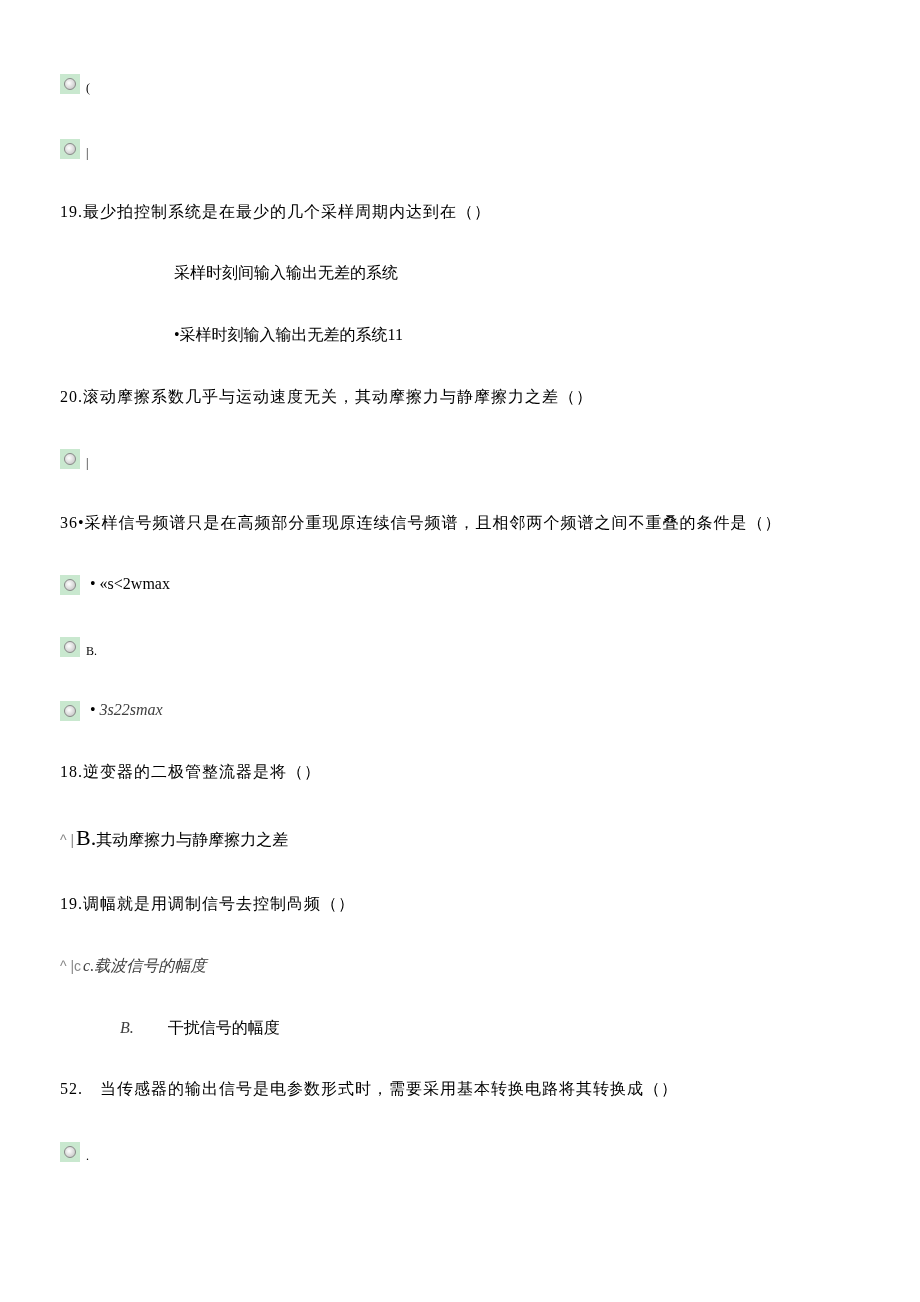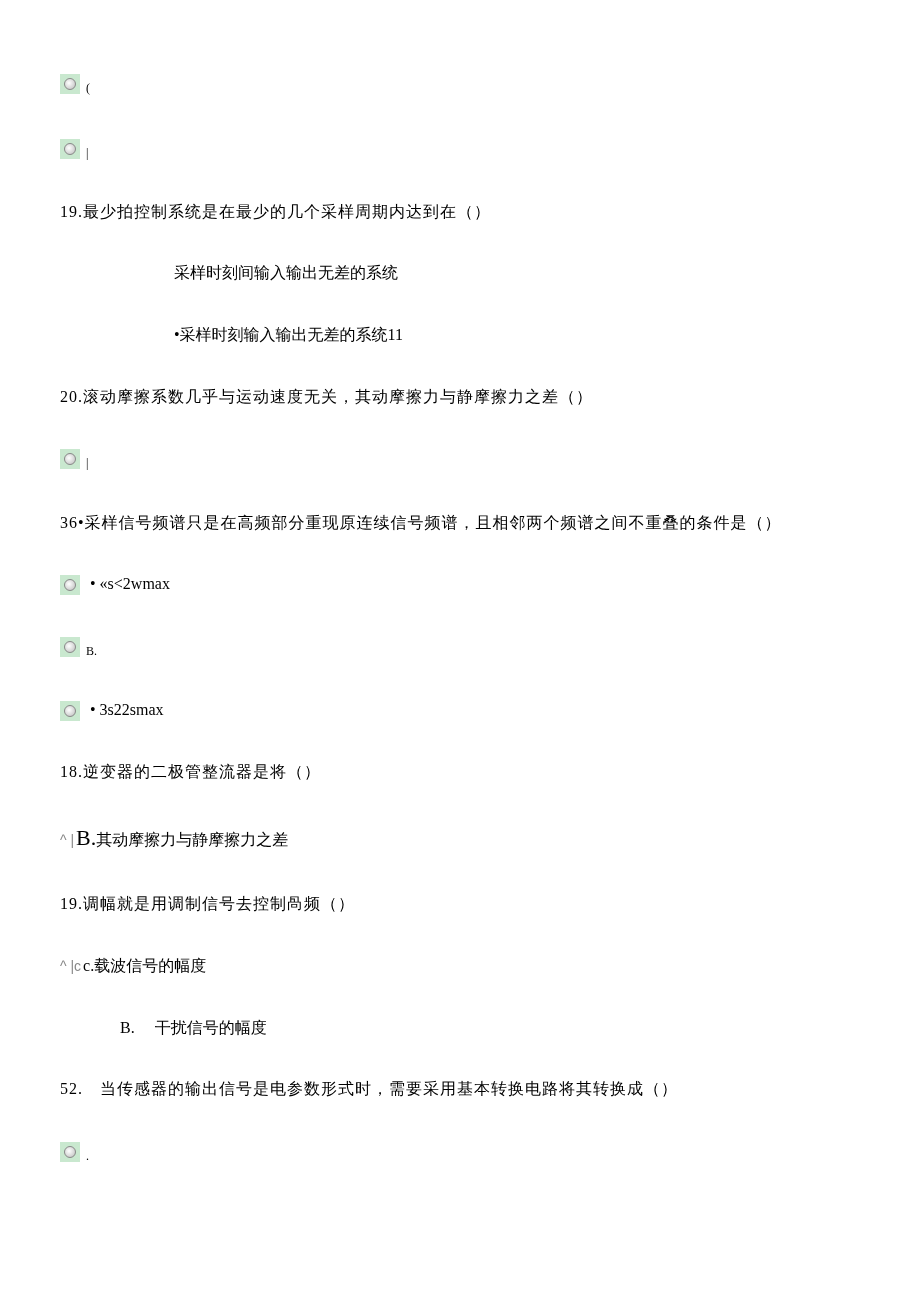--- a/index.html
+++ b/index.html
@@ -42,21 +42,22 @@
       margin-left: 114px;
     }
     .sub {
       font-size: 12px;
       vertical-align: sub;
     }
     .dot {
       margin-right: 4px;
     }
     .red {
-      color: #000000;
+      color: #404040;
+      font-style: italic;
     }
     .big {
       font-size: 22px;
       font-family: "Times New Roman", serif;
     }
     .prefix {
       font-family: Arial, sans-serif;
       font-size: 14px;
       color: #888;
       margin-right: 2px;
@@ -118,20 +119,20 @@
 </div>
 
 <div class="row question">19.调幅就是用调制信号去控制咼频（）</div>
 
 <div class="row">
   <span class="prefix">^ |c</span><span class="red">c.载波信号的幅度</span>
 </div>
 
 <div class="row" style="margin-left:60px;">
   <span class="red opt-b-text">B.</span>
-  <span style="margin-left:16px;">干扰信号的幅度</span>
+  <span style="margin-left:30px;">干扰信号的幅度</span>
 </div>
 
 <div class="row question">52.　当传感器的输出信号是电参数形式时，需要采用基本转换电路将其转换成（）</div>
 
 <div class="row">
   <span class="radio-bullet"></span><span class="sub opt-label">.</span>
 </div>
 
 </body></html>

